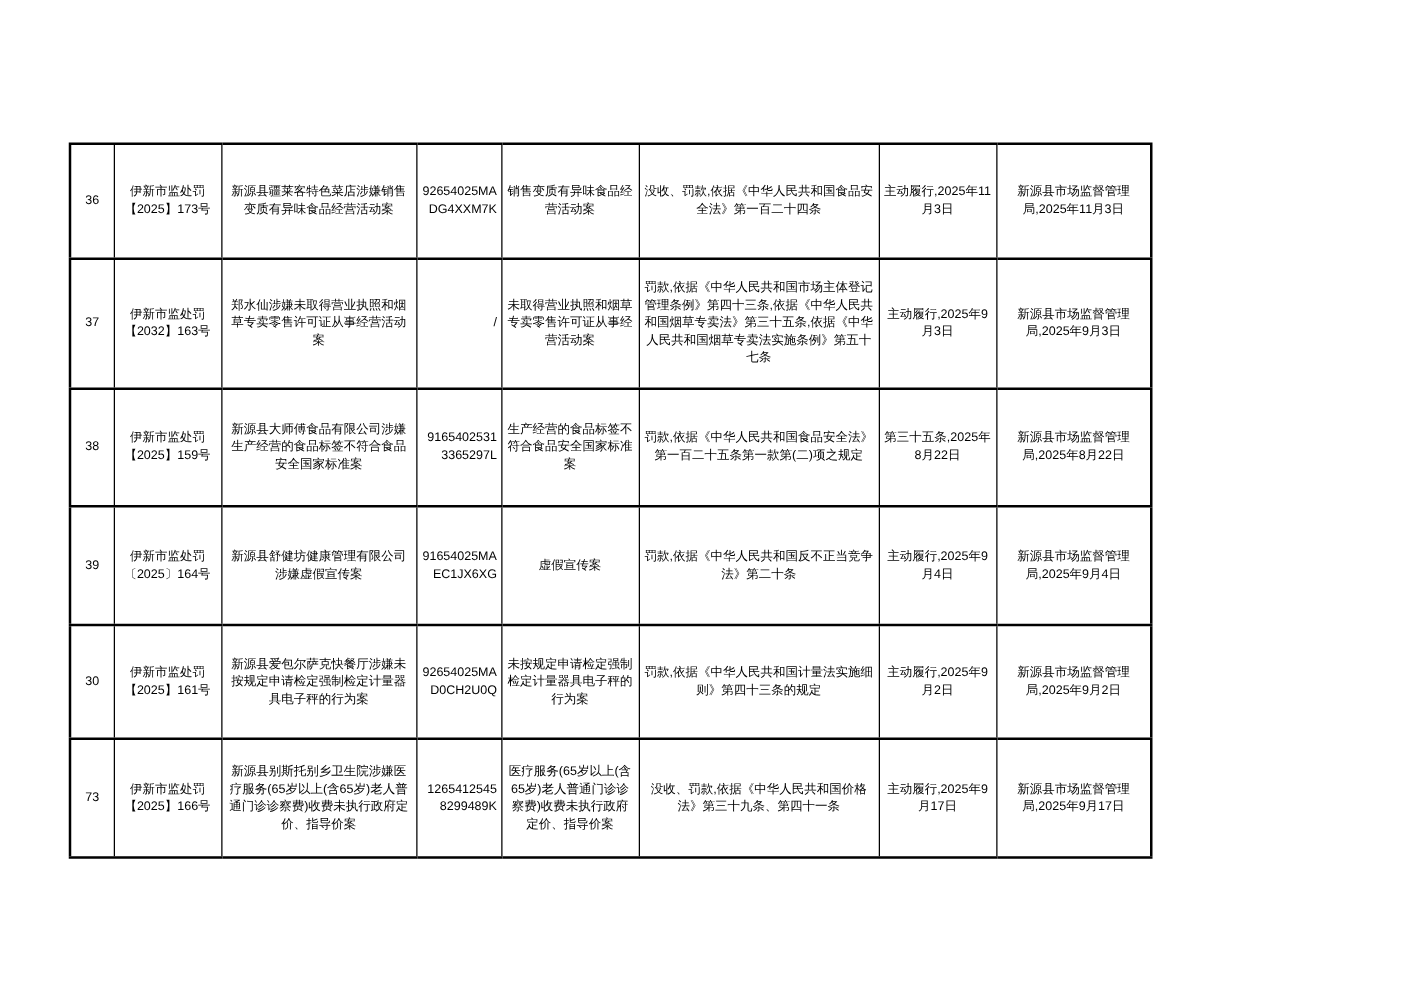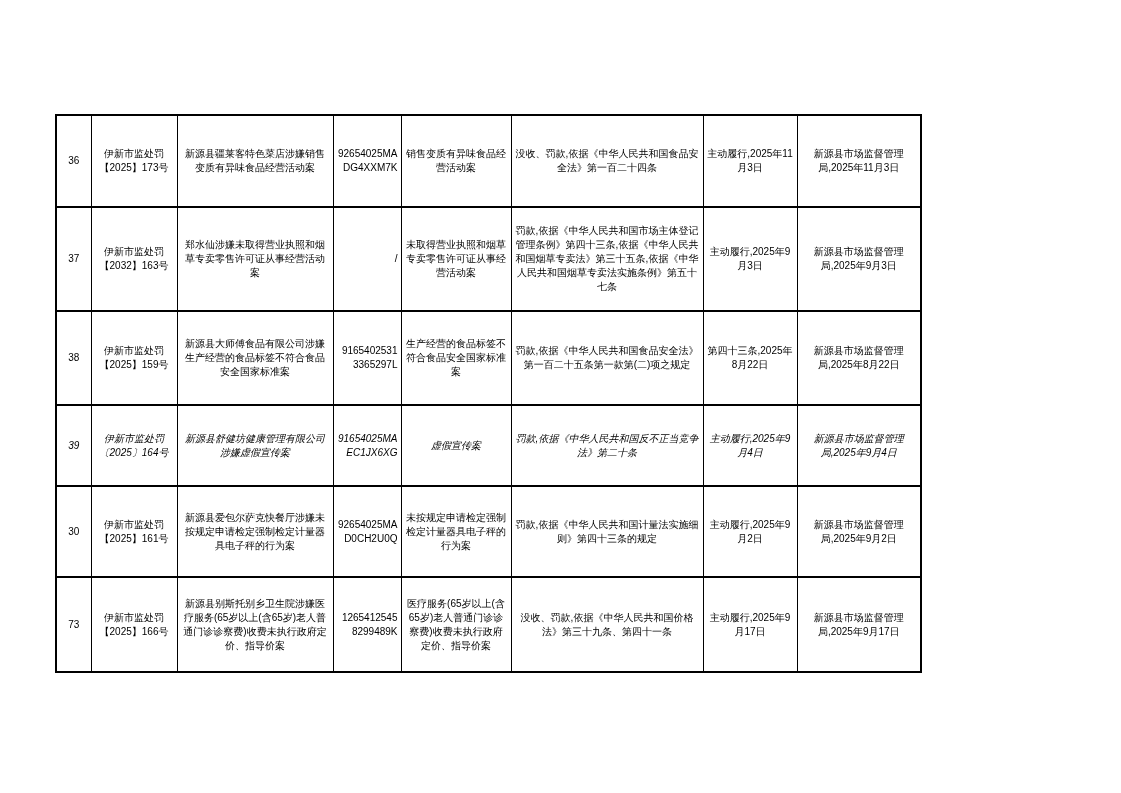--- a/index.html
+++ b/index.html
@@ -32,21 +32,21 @@
     padding: 2px 3px;
     overflow: hidden;
     word-break: break-word;
   }
   td.c { text-align: center; }
   td.l { text-align: center; }
   td.code { word-break: break-all; padding: 2px 1px; text-align: right; }
   tr.r0 { height: 92px; padding-left: 35px; }
   tr.r1 { height: 104px; }
   tr.r2 { height: 94px; }
-  tr.r3 { height: 81px; font-style: italic; }
+  tr.r3 { height: 95px; }
   tr.r4 { height: 91px; }
   tr.r5 { height: 95px; }
 </style>
 </head>
 <body>
 
 <div class="sheet">
   <table class="penalty">
     <colgroup>
       <col style="width:35px">
@@ -79,21 +79,21 @@
         <td class="c">主动履行,2025年9月3日</td>
         <td class="c">新源县市场监督管理局,2025年9月3日</td>
       </tr>
       <tr class="r2">
         <td class="c">38</td>
         <td class="l">伊新市监处罚【2025】159号</td>
         <td class="l">新源县大师傅食品有限公司涉嫌生产经营的食品标签不符合食品安全国家标准案</td>
         <td class="c code">91654025313365297L</td>
         <td class="l">生产经营的食品标签不符合食品安全国家标准案</td>
         <td class="l">罚款,依据《中华人民共和国食品安全法》第一百二十五条第一款第(二)项之规定</td>
-        <td class="c">第四十三条,2025年8月22日</td>
+        <td class="c">第三十五条,2025年8月22日</td>
         <td class="c">新源县市场监督管理局,2025年8月22日</td>
       </tr>
       <tr class="r3">
         <td class="c">39</td>
         <td class="l">伊新市监处罚〔2025〕164号</td>
         <td class="l">新源县舒健坊健康管理有限公司涉嫌虚假宣传案</td>
         <td class="c code">91654025MAEC1JX6XG</td>
         <td class="l">虚假宣传案</td>
         <td class="l">罚款,依据《中华人民共和国反不正当竞争法》第二十条</td>
         <td class="c">主动履行,2025年9月4日</td>

